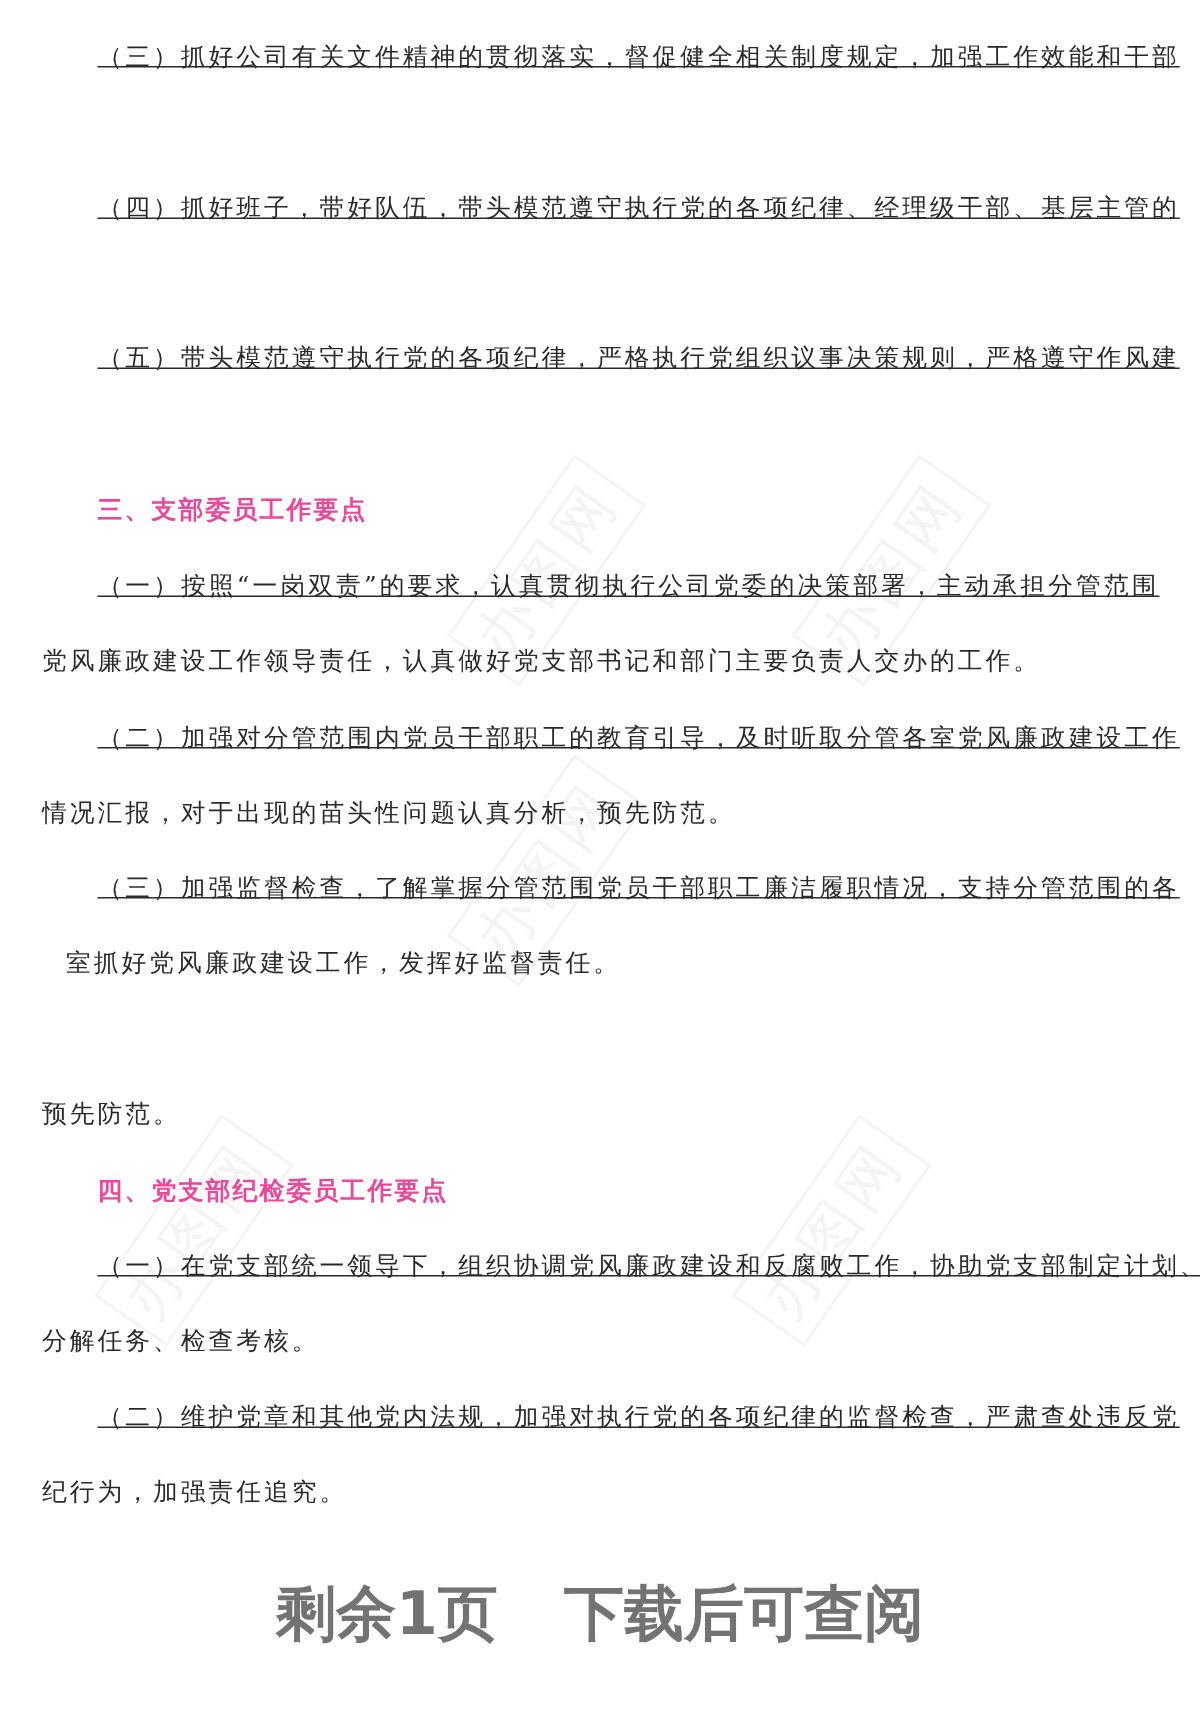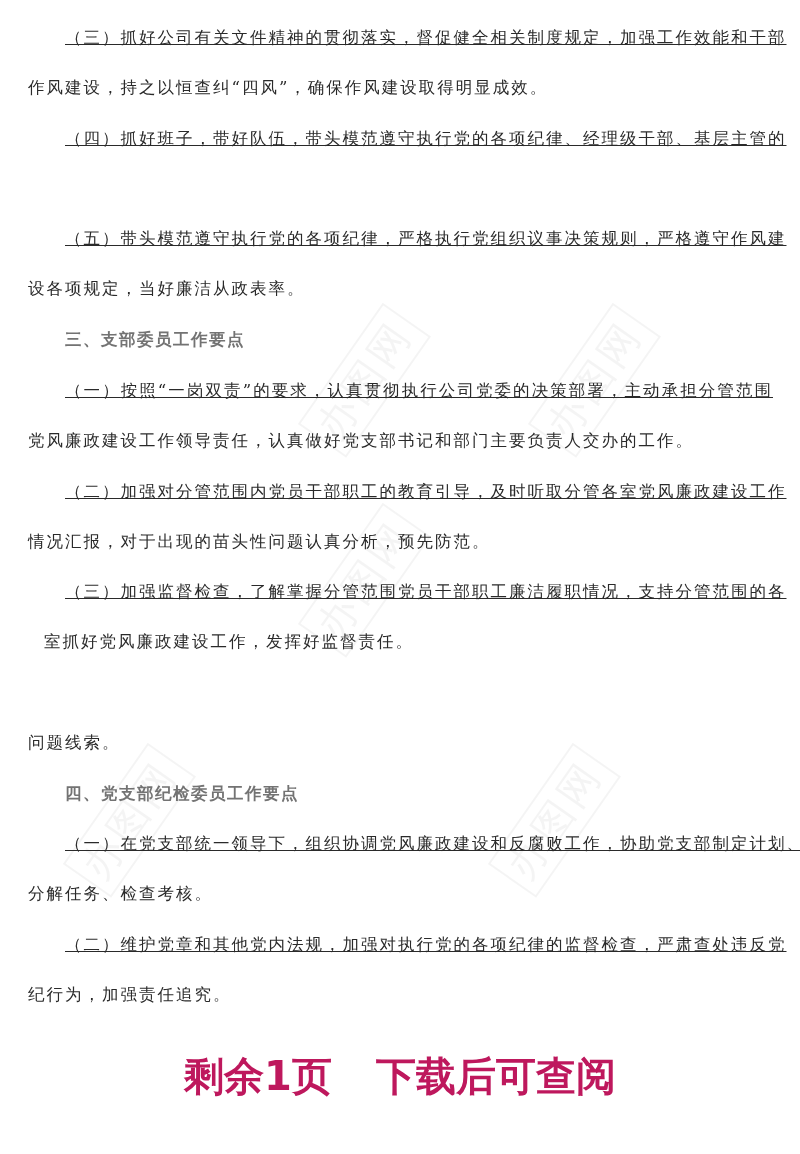--- a/index.html
+++ b/index.html
@@ -13,71 +13,69 @@
       position: absolute; left: 28px; width: 745px;
       font-size: 16.5px; line-height: 22px; height: 22px;
       white-space: nowrap; letter-spacing: 2.0px;
       text-align: justify; text-align-last: justify;
     }
     .line.indent { left: 65px; width: 708px; text-decoration: underline; }
     .line.last { text-align-last: left; }
     .heading {
       position: absolute; left: 65px;
       font-size: 16.5px; line-height: 22px; font-weight: bold;
-      letter-spacing: 1.5px; white-space: nowrap; color: #737373;
+      letter-spacing: 1.5px; white-space: nowrap; color: #ec4899;
     }
     .watermark {
       position: absolute; font-family: "DejaVu Sans", sans-serif;
       font-size: 40px; color: rgba(0,0,0,0.045);
       transform: rotate(-55deg); letter-spacing: 4px; pointer-events: none;
       white-space: nowrap;
     }
     .watermark span {
       display: inline-block; border: 2px solid rgba(0,0,0,0.045);
       padding: 0 6px; margin-right: 2px;
     }
     .remain-banner {
       position: absolute; left: 0; width: 800px; top: 1052px; height: 48px;
       text-align: center; font-family: "DejaVu Sans", "Liberation Sans", sans-serif;
-      font-weight: bold; font-size: 40px; line-height: 48px; color: #be185d;
+      font-weight: bold; font-size: 40px; line-height: 48px; color: #737373;
       letter-spacing: 0px;
     }
     .remain-banner .gap { display: inline-block; width: 44px; }
   </style>
 </head>
 <body>
 
 <div class="page">
 
   <div class="watermark" style="left:290px; top:350px;"><span>办图网</span></div>
   <div class="watermark" style="left:520px; top:350px;"><span>办图网</span></div>
   <div class="watermark" style="left:290px; top:550px;"><span>办图网</span></div>
   <div class="watermark" style="left:55px; top:790px;"><span>办图网</span></div>
   <div class="watermark" style="left:480px; top:790px;"><span>办图网</span></div>
 
   <div class="line indent" style="top:27px;">（三）抓好公司有关文件精神的贯彻落实，督促健全相关制度规定，加强工作效能和干部</div>
-  <div class="line last" style="top:77px;">作风建设，持之以恒查纠“四风”，确保作风建设取得明显成效。</div>
 
   <div class="line indent" style="top:128px;">（四）抓好班子，带好队伍，带头模范遵守执行党的各项纪律、经理级干部、基层主管的</div>
 
   <div class="line indent" style="top:228px;">（五）带头模范遵守执行党的各项纪律，严格执行党组织议事决策规则，严格遵守作风建</div>
-  <div class="line last" style="top:278px;">设各项规定，当好廉洁从政表率。</div>
 
   <div class="heading" style="top:329px;">三、支部委员工作要点</div>
 
   <div class="line indent" style="top:380px;">（一）按照“一岗双责”的要求，认真贯彻执行公司党委的决策部署，主动承担分管范围</div>
   <div class="line indent" style="top:481px;">（二）加强对分管范围内党员干部职工的教育引导，及时听取分管各室党风廉政建设工作</div>
 
   <div class="line last" style="top:430px;">党风廉政建设工作领导责任，认真做好党支部书记和部门主要负责人交办的工作。</div>
   <div class="line last" style="top:531px;">情况汇报，对于出现的苗头性问题认真分析，预先防范。</div>
 
   <div class="line indent" style="top:581px;">（三）加强监督检查，了解掌握分管范围党员干部职工廉洁履职情况，支持分管范围的各</div>
   <div class="line last" style="top:631px;margin-left:16px;">室抓好党风廉政建设工作，发挥好监督责任。</div>
 
-  <div class="line last" style="top:732px;">问题线索。</div>
+  <div class="line last" style="top:732px;">预先防范。</div>
 
   <div class="heading" style="top:783px;">四、党支部纪检委员工作要点</div>
 
   <div class="line indent" style="top:833px;">（一）在党支部统一领导下，组织协调党风廉政建设和反腐败工作，协助党支部制定计划、</div>
   <div class="line last" style="top:883px;">分解任务、检查考核。</div>
 
   <div class="line indent" style="top:934px;">（二）维护党章和其他党内法规，加强对执行党的各项纪律的监督检查，严肃查处违反党</div>
   <div class="line last" style="top:984px;">纪行为，加强责任追究。</div>
 
   <div class="remain-banner">

